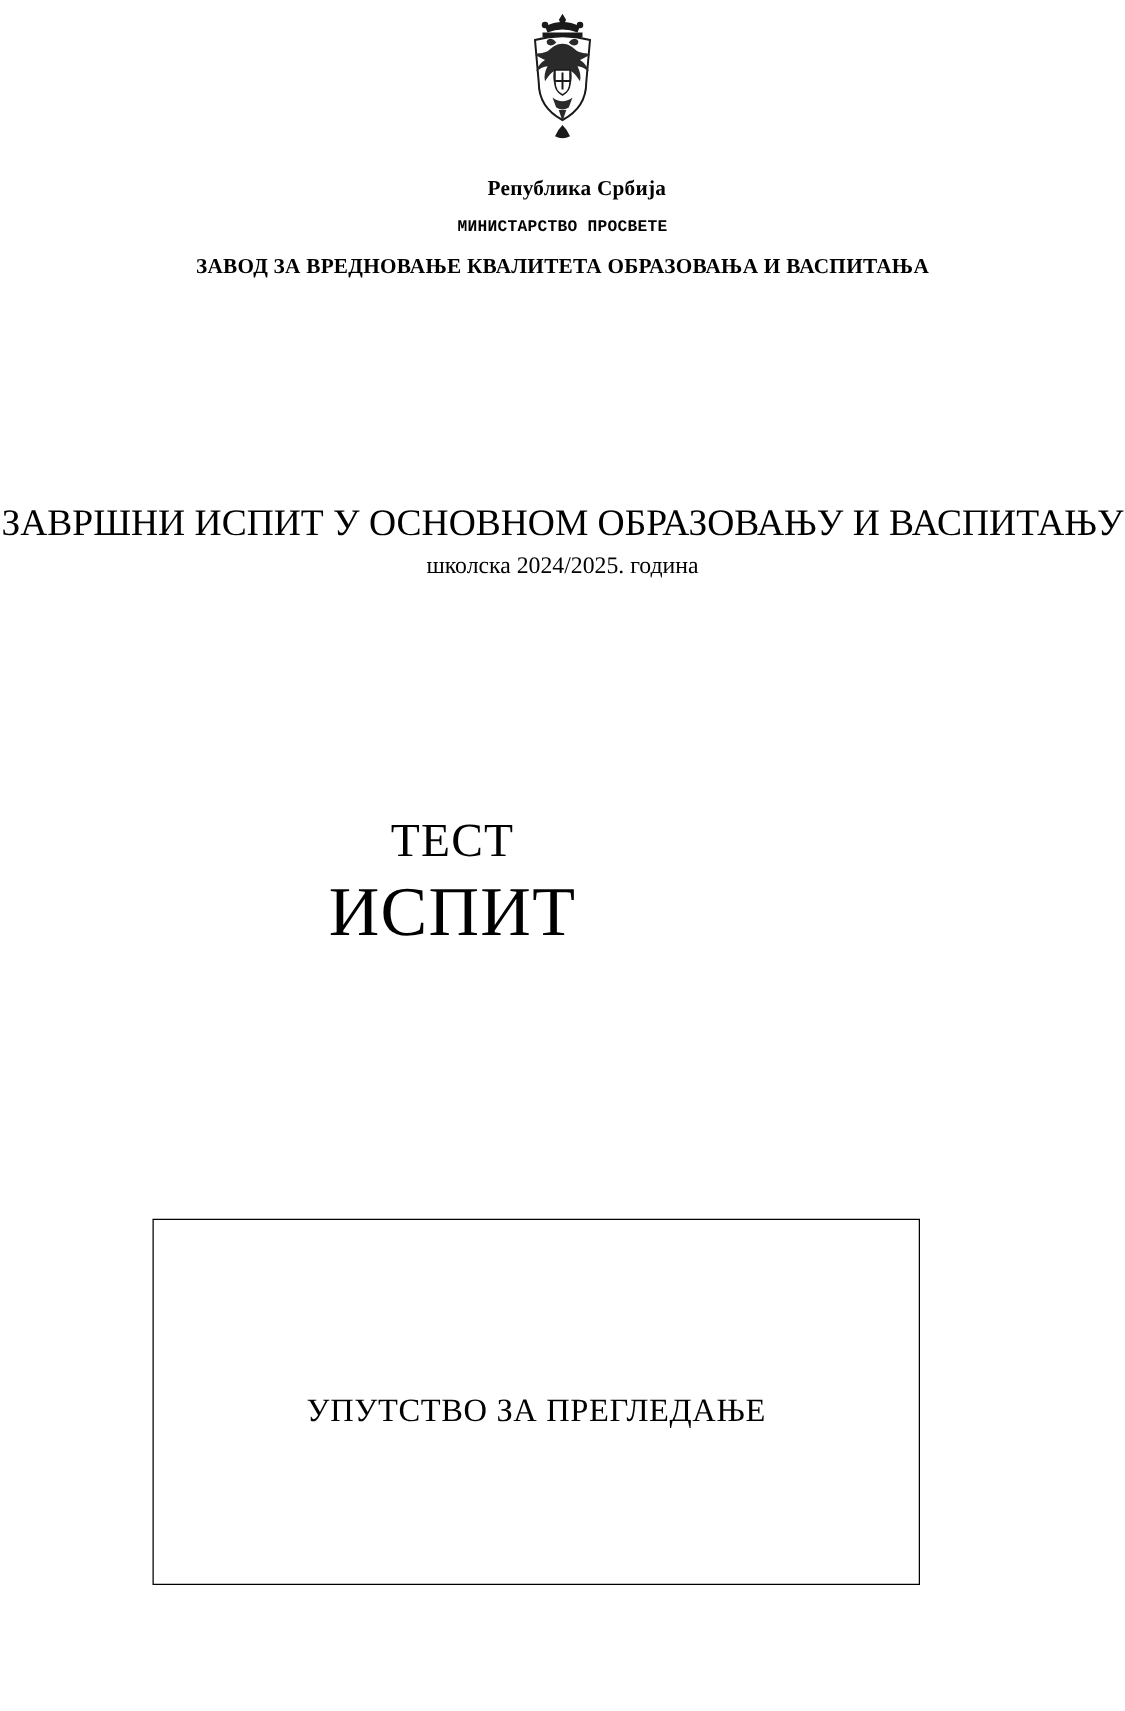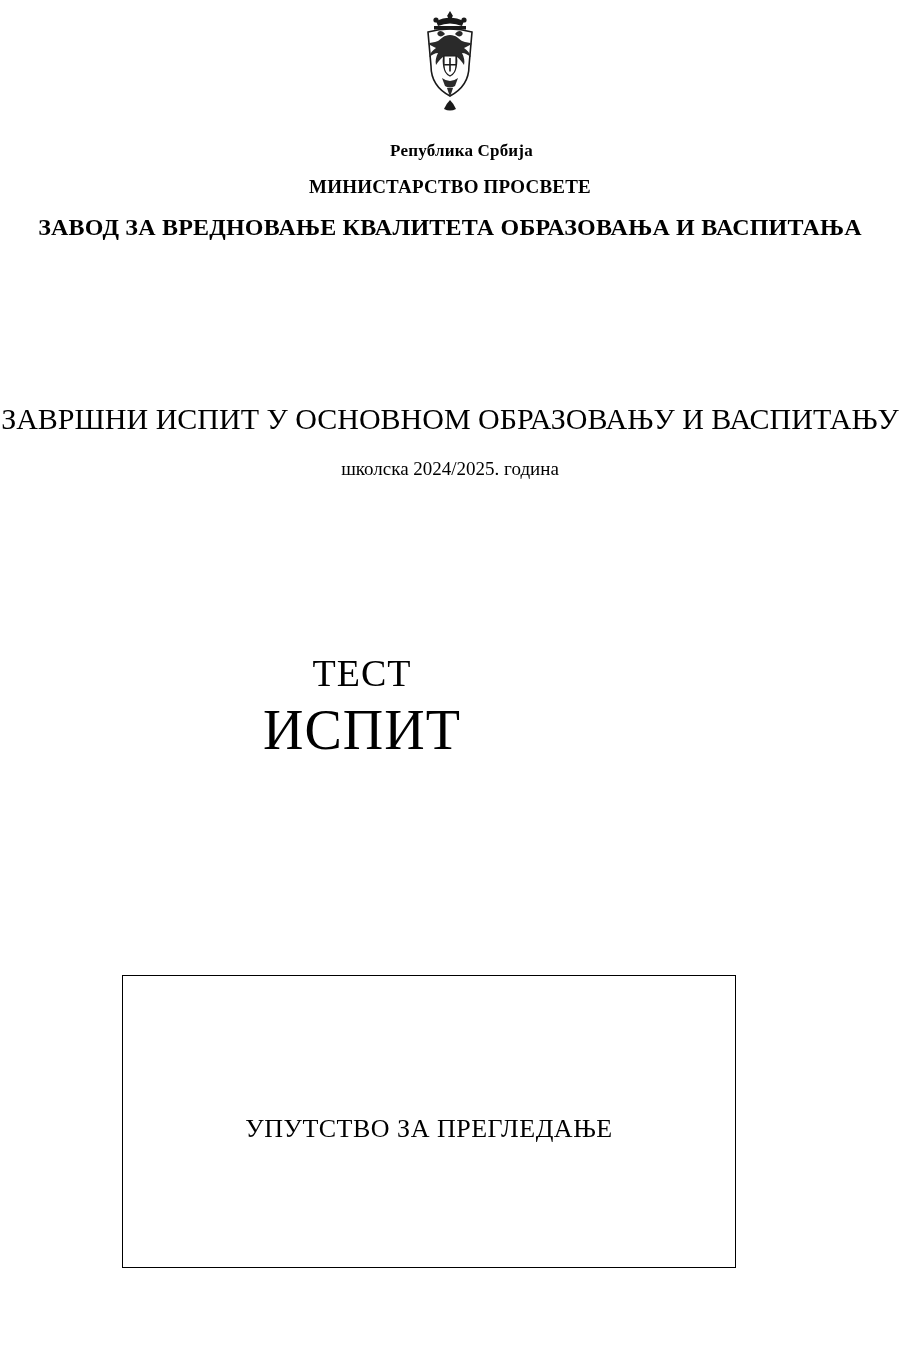--- a/index.html
+++ b/index.html
@@ -48,49 +48,50 @@
   }
   .header-line-1 {
     font-weight: bold;
     font-size: 17px;
     letter-spacing: 0.2px;
     line-height: 1.5;
     margin-left: 23px;
   }
   .header-line-2 {
     font-weight: bold;
-    font-size: 19px;
+    font-size: 13px;
     letter-spacing: 0.2px;
     line-height: 1.55;
     margin-top: 8px;
+    font-family: Liberation Mono, monospace;
   }
   .header-line-3 {
     font-weight: bold;
-    font-size: 24px;
+    font-size: 17px;
     letter-spacing: 0.2px;
     line-height: 1.55;
     margin-top: 8px;
   }
 
   
   .exam-block {
     position: absolute;
     top: 398px;
     left: 0;
     width: 900px;
     text-align: center;
   }
   .exam-title {
     font-size: 30px;
     line-height: 1.4;
   }
   .exam-year {
     font-size: 19px;
     line-height: 1.4;
-    margin-top: 16px;
+    margin-top: 0;
   }
 
   
   .test-block {
     position: absolute;
     top: 652px;
     left: 0;
     width: 724px;
     text-align: center;
   }

